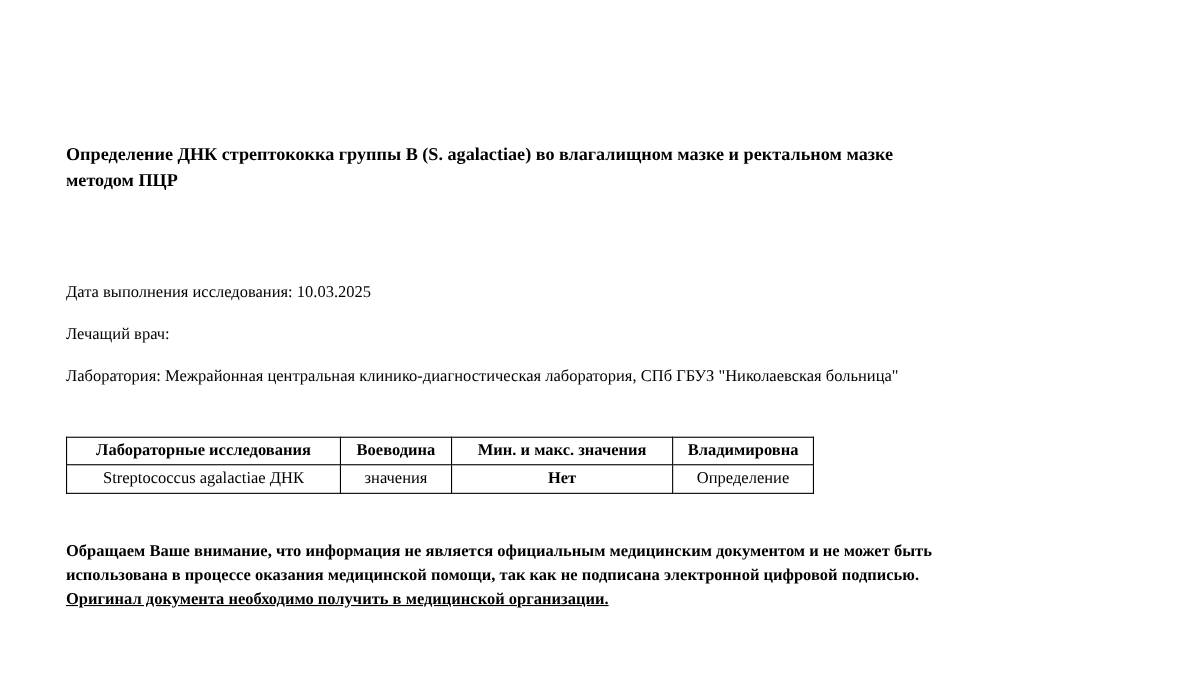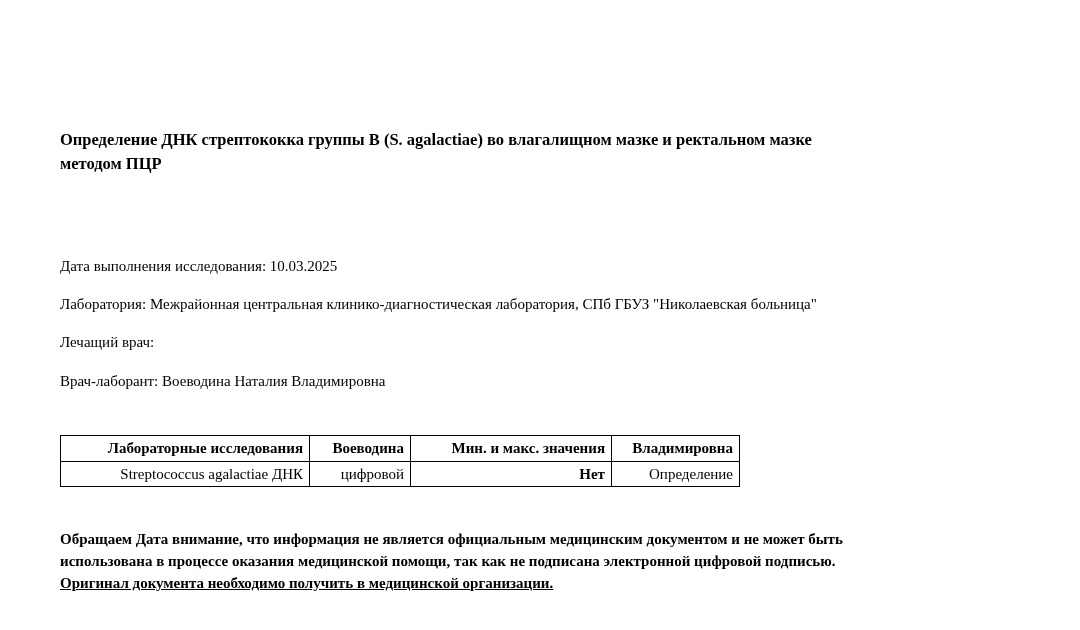--- a/index.html
+++ b/index.html
@@ -45,21 +45,21 @@
   .results-table {
     margin-top: 44px;
     border-collapse: collapse;
     table-layout: fixed;
   }
   .results-table th,
   .results-table td {
     border: 1px solid #000000;
     padding: 3px 6px;
     font-size: 15px;
-    text-align: right;
+    text-align: center;
     vertical-align: top;
     line-height: 1.25;
   }
   .results-table th {
     font-weight: bold;
   }
   .col-0 { width: 236px; }
   .col-1 { width: 88px; }
   .col-2 { width: 188px; font-weight: bold; }
   .col-3 { width: 115px; }
@@ -77,43 +77,42 @@
 </style>
 </head>
 <body>
 
 <div class="page">
 
   <h1 class="doc-title">Определение ДНК стрептококка группы B (S. agalactiae) во влагалищном мазке и ректальном мазке методом ПЦР</h1>
 
   <div class="meta-block">
     <div class="meta-line">Дата выполнения исследования: 10.03.2025</div>
+    <div class="meta-line">Лечащий врач:</div>
     <div class="meta-line">Лаборатория: Межрайонная центральная клинико-диагностическая лаборатория, СПб ГБУЗ "Николаевская больница"</div>
-    <div class="meta-line">Лечащий врач:</div>
-    <div class="meta-line">Врач-лаборант: Воеводина Наталия Владимировна</div>
   </div>
 
   <table class="results-table">
     <thead>
       <tr>
         <th class="col-0">Лабораторные исследования</th>
         <th class="col-1">Воеводина</th>
         <th class="col-2">Мин. и макс. значения</th>
         <th class="col-3">Владимировна</th>
       </tr>
     </thead>
     <tbody>
       <tr>
         <td class="col-0">Streptococcus agalactiae ДНК</td>
-        <td class="col-1">цифровой</td>
+        <td class="col-1">значения</td>
         <td class="col-2">Нет</td>
         <td class="col-3">Определение</td>
       </tr>
     </tbody>
   </table>
 
   <div class="notice">
-    <span>Обращаем Дата внимание, что информация не является официальным медицинским документом и не может быть</span>
+    <span>Обращаем Ваше внимание, что информация не является официальным медицинским документом и не может быть</span>
     <span>использована в процессе оказания медицинской помощи, так как не подписана электронной цифровой подписью.</span>
     <span class="underlined">Оригинал документа необходимо получить в медицинской организации.</span>
   </div>
 
 </div>
 
 </body></html>

